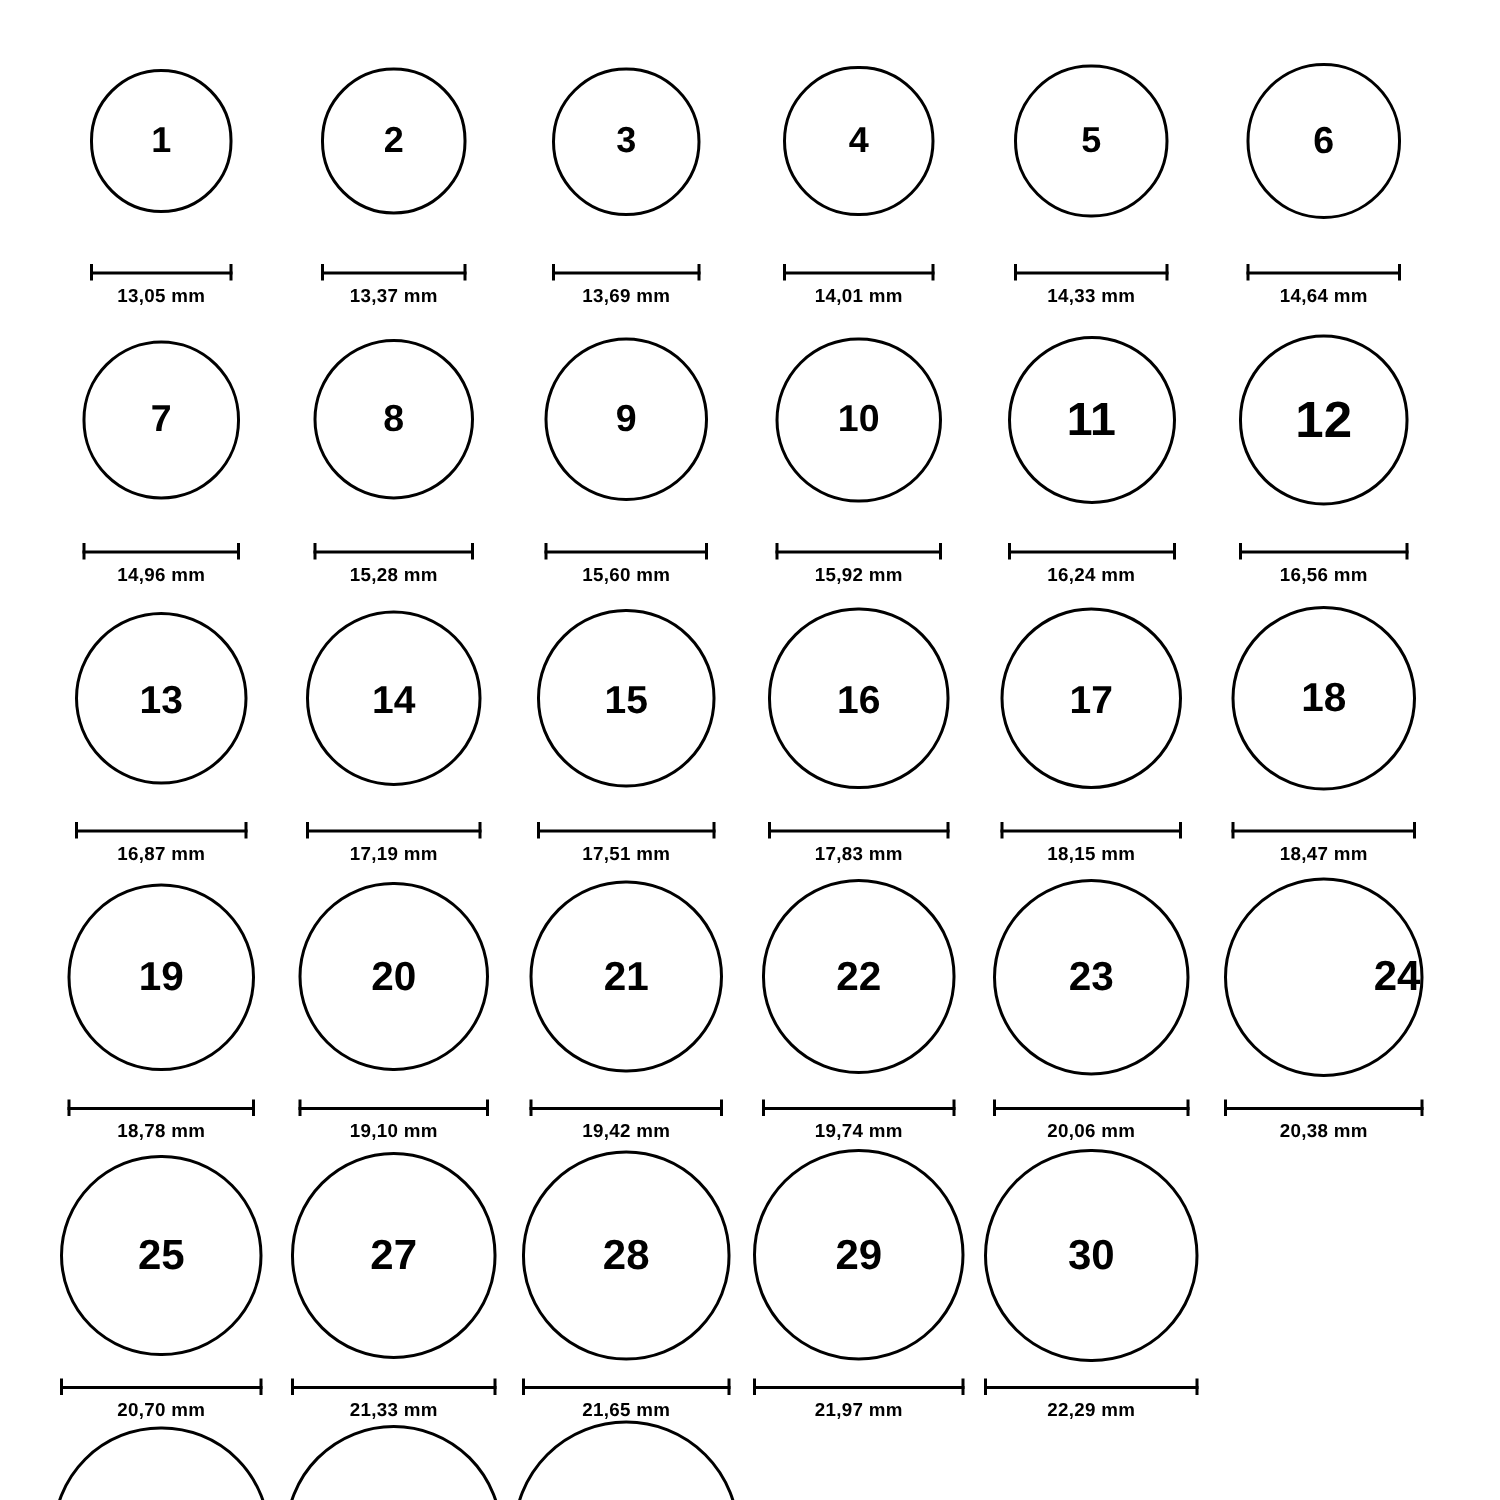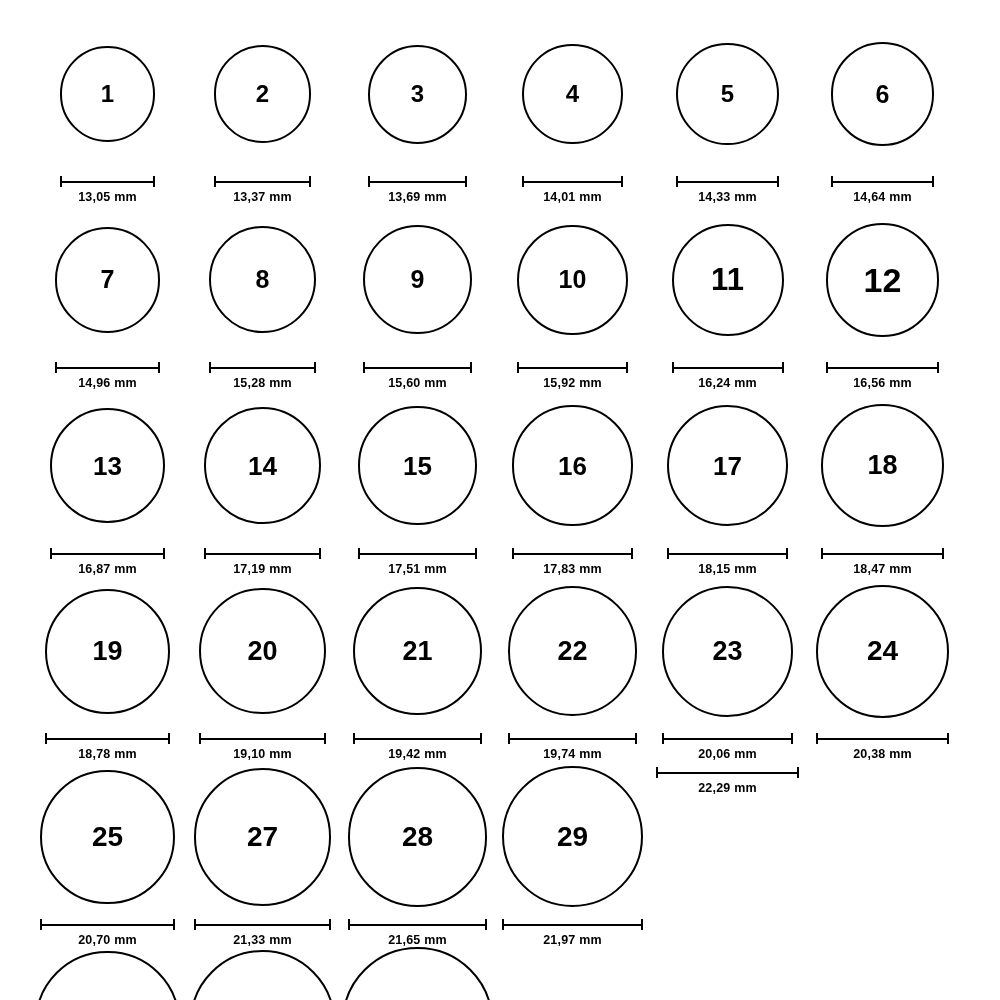--- a/index.html
+++ b/index.html
@@ -397,21 +397,21 @@
           </div>
           <div class="ruler" style="width: 131.303px;">
             <div class="bar"></div>
             <div class="tick-left"></div>
             <div class="tick-right"></div>
           </div>
           <div class="mm">20,06 mm</div>
         </div>
         <div class="cell">
           <div class="circle-wrap" style="height: 152.21px;">
-            <div class="circle" style="width: 132.919px; height: 132.919px;">
+            <div class="circle" style="width: 132.919px; height: 132.919px; justify-content: flex-end;">
               <span class="circle-label" style="font-size: 28px;">24</span>
             </div>
           </div>
           <div class="ruler" style="width: 132.919px;">
             <div class="bar"></div>
             <div class="tick-left"></div>
             <div class="tick-right"></div>
           </div>
           <div class="mm">20,38 mm</div>
         </div>
@@ -463,20 +463,25 @@
             </div>
           </div>
           <div class="ruler" style="width: 140.948px;">
             <div class="bar"></div>
             <div class="tick-left"></div>
             <div class="tick-right"></div>
           </div>
           <div class="mm">21,97 mm</div>
         </div>
         <div class="cell">
+          <div class="circle-wrap" style="height: 152.21px;">
+            <div class="circle" style="width: 142.565px; height: 142.565px;">
+              <span class="circle-label" style="font-size: 28px;">30</span>
+            </div>
+          </div>
           <div class="ruler" style="width: 142.565px;">
             <div class="bar"></div>
             <div class="tick-left"></div>
             <div class="tick-right"></div>
           </div>
           <div class="mm">22,29 mm</div>
         </div>
       </div>
       <div class="row">
         <div class="cell">

